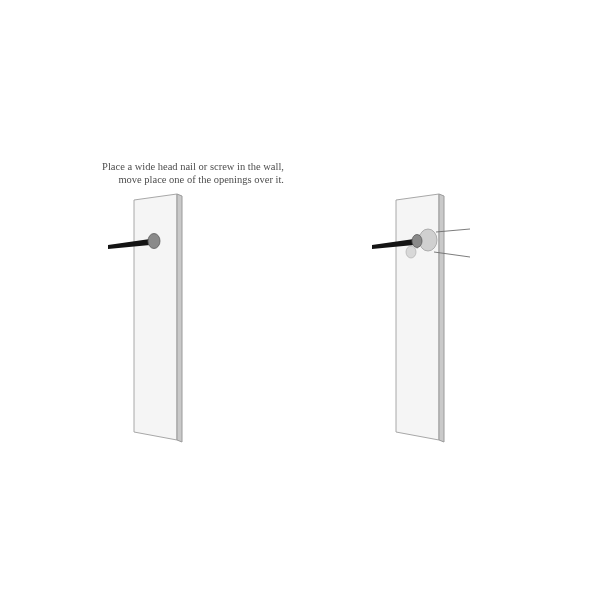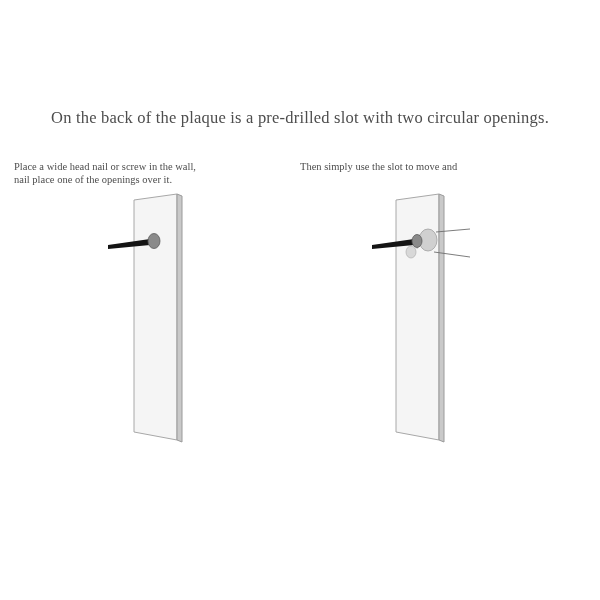--- a/index.html
+++ b/index.html
@@ -23,21 +23,21 @@
     width: 600px;
     text-align: center;
     font-family: "Liberation Serif", serif;
     font-size: 16.5px;
     color: #4d4d4d;
     letter-spacing: 0.2px;
     white-space: nowrap;
   }
   .caption {
     position: absolute;
-    text-align: left;
+    text-align: right;
     font-family: "Liberation Serif", serif;
     font-size: 10.5px;
     line-height: 13px;
     color: #4d4d4d;
   }
   .caption-left {
     left: 14px;
     top: 160px;
     width: 270px;
   }
@@ -57,29 +57,27 @@
     top: 0;
     width: 600px;
     height: 600px;
   }
 </style>
 </head>
 <body>
 
 <div id="page">
 
-  <div class="headline">On the back of the plaque is a pre-drilled slot with two circular openings.</div>
 
   <div class="caption caption-left">
     <div>Place a wide head nail or screw in the wall,</div>
-    <div>nail place one of the openings over it.</div>
+    <div>move place one of the openings over it.</div>
   </div>
 
   <div class="caption caption-right">
-    <div>Then simply use the slot to move and</div>
   </div>
 
   <div class="diagram-wrap">
     <svg class="panel-svg" width="600" height="600" viewBox="0 0 600 600" xmlns="http://www.w3.org/2000/svg">
 
       <g>
 
         <polygon points="134,200 177,194 177,440 134,432" fill="#f5f5f5" stroke="#a8a8a8" stroke-width="1"></polygon>
 
         <polygon points="177,194 182,196 182,442 177,440" fill="#c9c9c9" stroke="#9a9a9a" stroke-width="1"></polygon>

